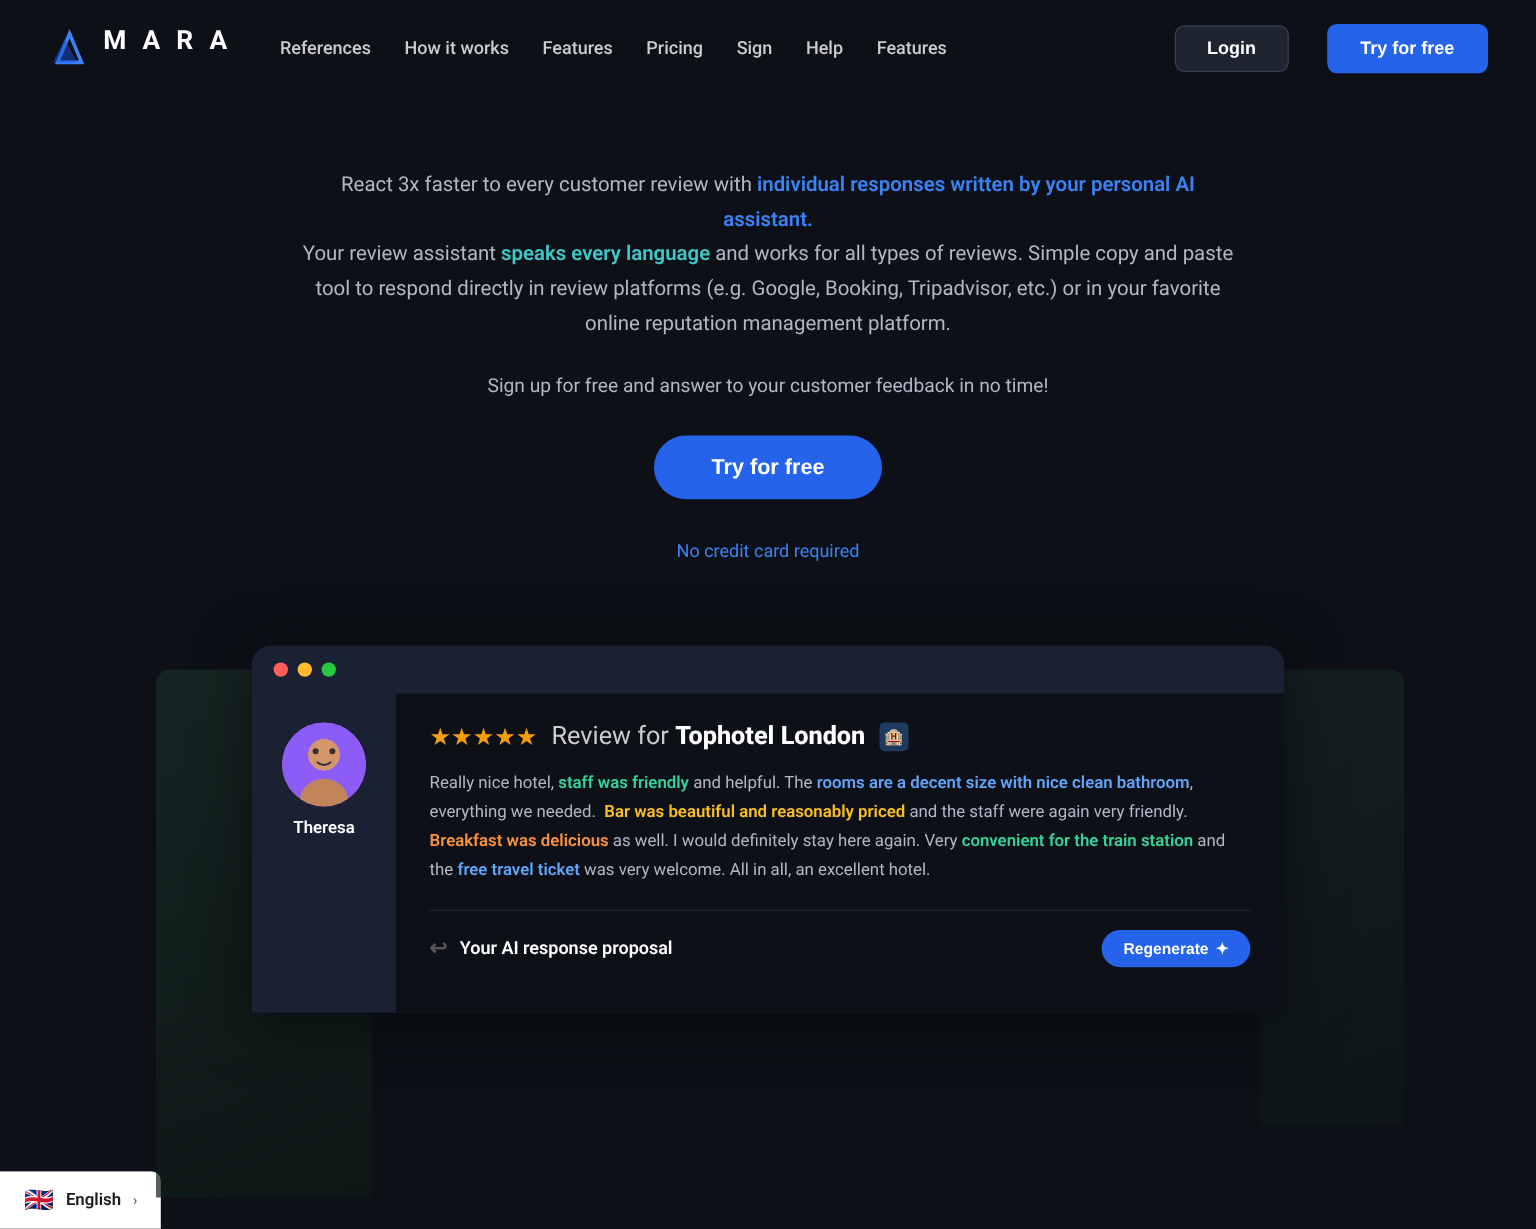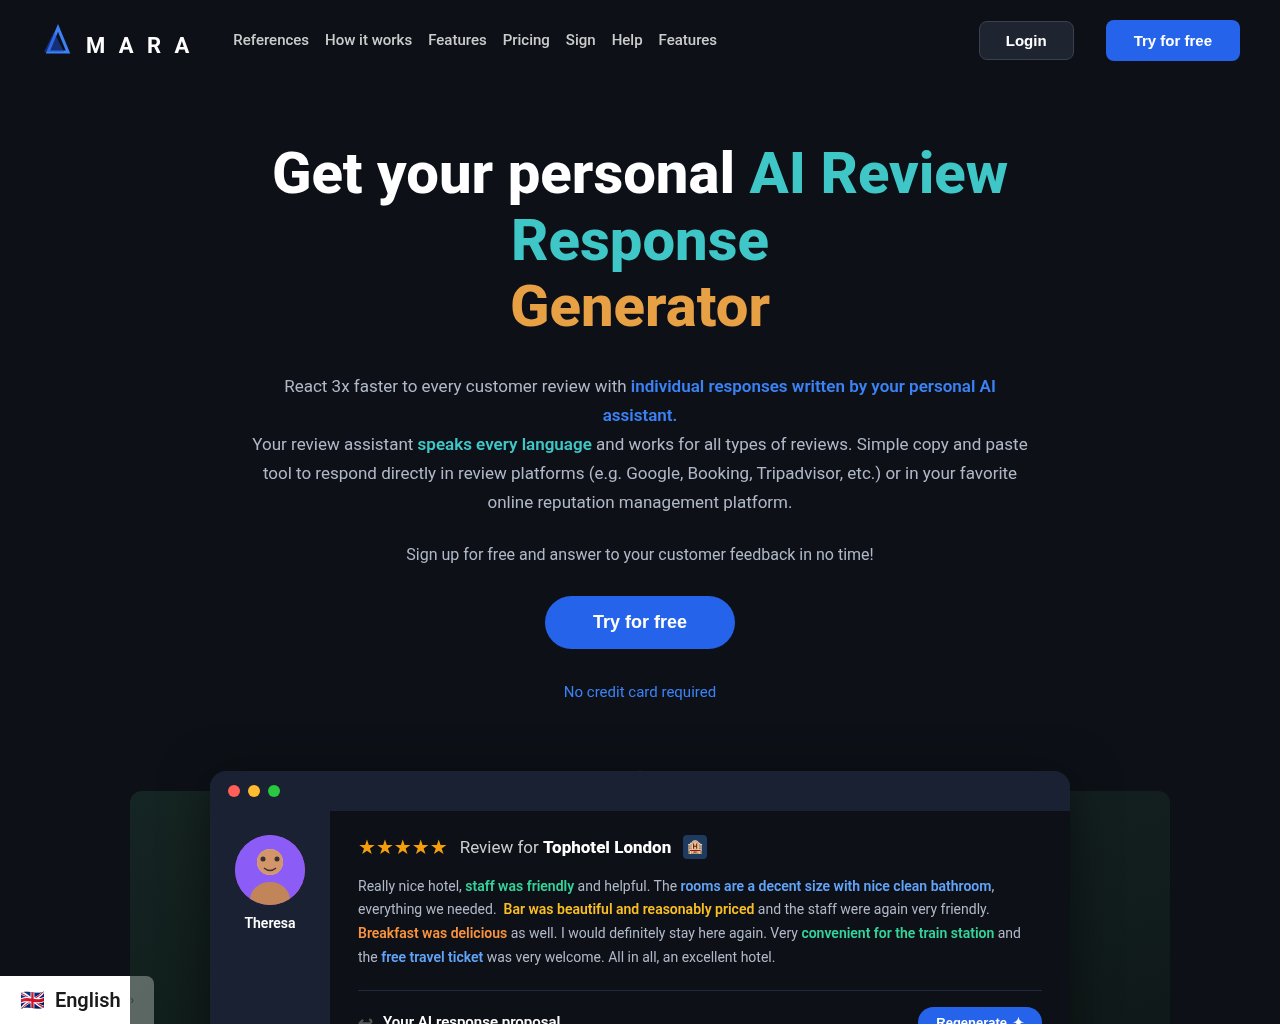--- a/index.html
+++ b/index.html
@@ -16,38 +16,38 @@
       display: flex;
       align-items: center;
       padding: 0 40px;
       height: 80px;
       background-color: #0d1117;
       position: relative;
       z-index: 10;
     }
     .navbar-logo {
       display: flex;
-      align-items: flex-end;
+      align-items: flex-start;
       gap: 10px;
       margin-right: 40px;
     }
     .logo-icon {
       width: 36px;
       height: 36px;
     }
     .logo-text {
       font-size: 22px;
       font-weight: 700;
       letter-spacing: 4px;
       color: #ffffff;
     }
     .navbar-links {
       display: flex;
       align-items: center;
-      gap: 16px;
+      gap: 28px;
       flex: 1;
     }
     .navbar-links a {
       color: #cccccc;
       text-decoration: none;
       font-size: 15px;
       font-weight: 500;
     }
     .navbar-actions {
       display: flex;
@@ -185,21 +185,21 @@
       display: flex;
       align-items: center;
       gap: 12px;
       margin-bottom: 16px;
     }
     .stars {
       color: #f59e0b;
       font-size: 20px;
     }
     .review-for-label {
-      font-size: 17px;
+      font-size: 21px;
       color: #cccccc;
     }
     .hotel-name {
       font-weight: 800;
       color: #ffffff;
     }
     .hotel-icon {
       display: inline-flex;
       align-items: center;
       justify-content: center;
@@ -307,21 +307,21 @@
       display: flex;
       align-items: center;
       gap: 10px;
       border-radius: 0 8px 0 0;
       cursor: pointer;
     }
     .flag-icon {
       font-size: 20px;
     }
     .lang-text {
-      font-size: 20px;
+      font-size: 14px;
       font-weight: 600;
       color: #1a1a1a;
     }
     .lang-chevron {
       font-size: 12px;
       color: #555;
     }
   </style>
 </head>
 <body>
@@ -343,26 +343,20 @@
     <a href="#">Help</a>
     <a href="#">Features</a>
   </div>
   <div class="navbar-actions">
     <button class="btn-login">Login</button>
     <button class="btn-try-free">Try for free</button>
   </div>
 </nav>
 
 <section class="hero">
-  <h1 class="hero-title">
-    <span class="white">Get your personal </span>
-    <span class="teal">AI Review Response</span>
-    <br>
-    <span class="orange">Generator</span>
-  </h1>
   <p class="hero-description">
     <span>React 3x faster to every customer review with </span>
     <span class="highlight-blue">individual responses written by your personal AI assistant.</span>
     <br>
     <span> Your review assistant </span>
     <span class="highlight-teal">speaks every language</span>
     <span> and works for all types of reviews. Simple copy and paste tool to respond directly in review platforms (e.g. Google, Booking, Tripadvisor, etc.) or in your favorite online reputation management platform.</span>
   </p>
   <p class="hero-signup">Sign up for free and answer to your customer feedback in no time!</p>
   <div style="display:flex; flex-direction:column; align-items:center; gap:8px;">

